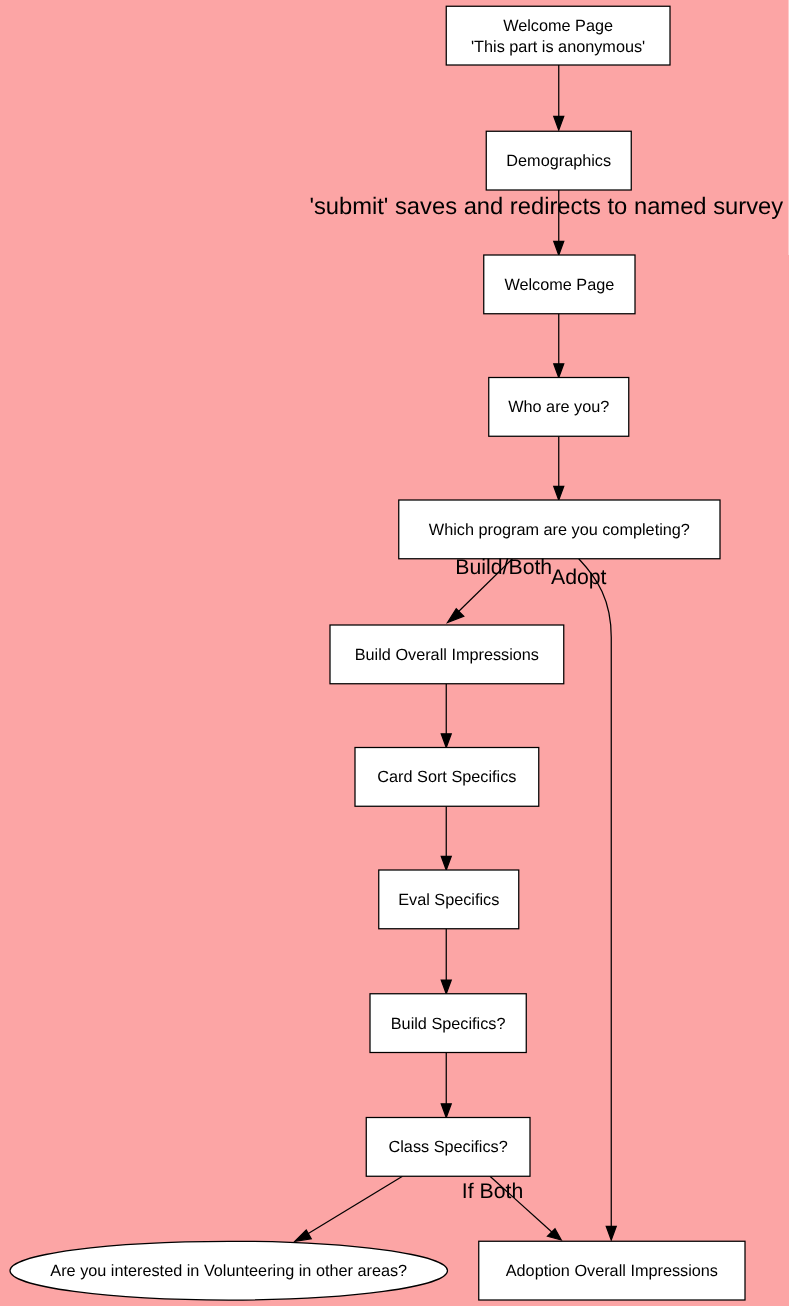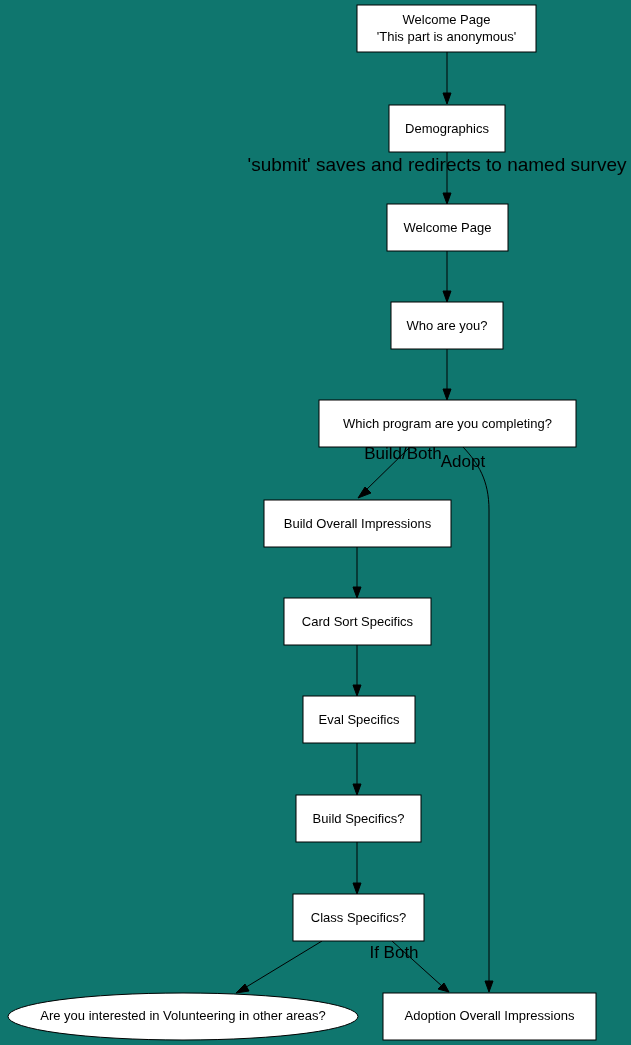--- a/index.html
+++ b/index.html
@@ -4,21 +4,21 @@
 <style>
   html, body {
     margin: 0;
     padding: 0;
     background: #ffffff;
   }
   #canvas {
     position: relative;
     width: 631px;
     height: 1045px;
-    background: #0f766e;
+    background: #fca5a5;
     font-family: "Liberation Sans", sans-serif;
     overflow: hidden;
   }
   #graph-svg {
     position: absolute;
     left: 0;
     top: 0;
     width: 631px;
     height: 1045px;
   }

